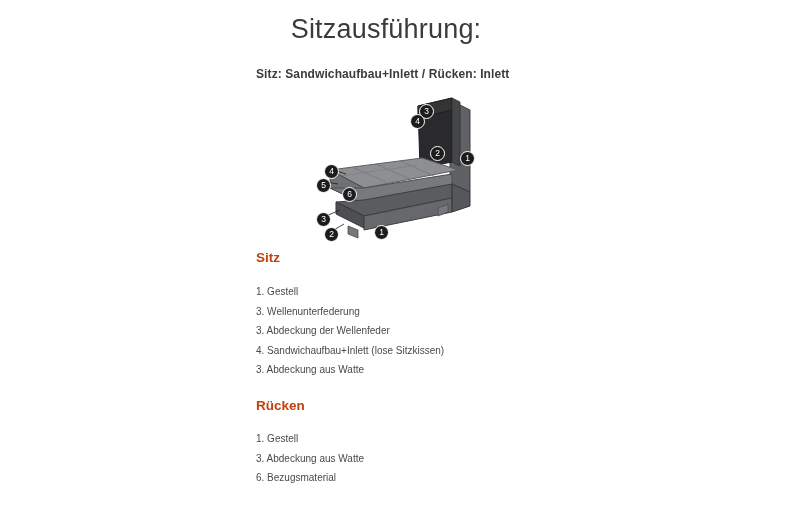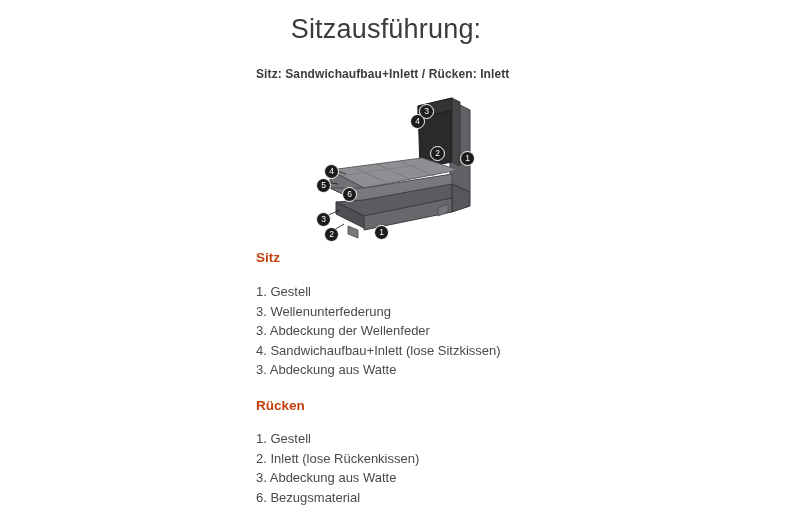--- a/index.html
+++ b/index.html
@@ -69,21 +69,21 @@
 
   
   .section-head {
     position: absolute;
     font-size: 13.5px;
     font-weight: bold;
     color: #c2410c;
   }
   .list {
     position: absolute;
-    font-size: 13px;
+    font-size: 10px;
     color: #4a4a4a;
     line-height: 19.5px;
   }
   .list div { white-space: nowrap; }
 
   #sitz-head { left: 256px; top: 250px; }
   #sitz-list { left: 256px; top: 282px; }
   #ruecken-head { left: 256px; top: 398px; }
   #ruecken-list { left: 256px; top: 429px; }
 </style>
@@ -151,18 +151,17 @@
     <div>1. Gestell</div>
     <div>3. Wellenunterfederung</div>
     <div>3. Abdeckung der Wellenfeder</div>
     <div>4. Sandwichaufbau+Inlett (lose Sitzkissen)</div>
     <div>3. Abdeckung aus Watte</div>
   </div>
 
   <div id="ruecken-head" class="section-head">Rücken</div>
   <div id="ruecken-list" class="list">
     <div>1. Gestell</div>
-    <div>2. Inlett (lose Rückenkissen)</div>
     <div>3. Abdeckung aus Watte</div>
     <div>6. Bezugsmaterial</div>
   </div>
 
 </div>
 
 </body></html>

